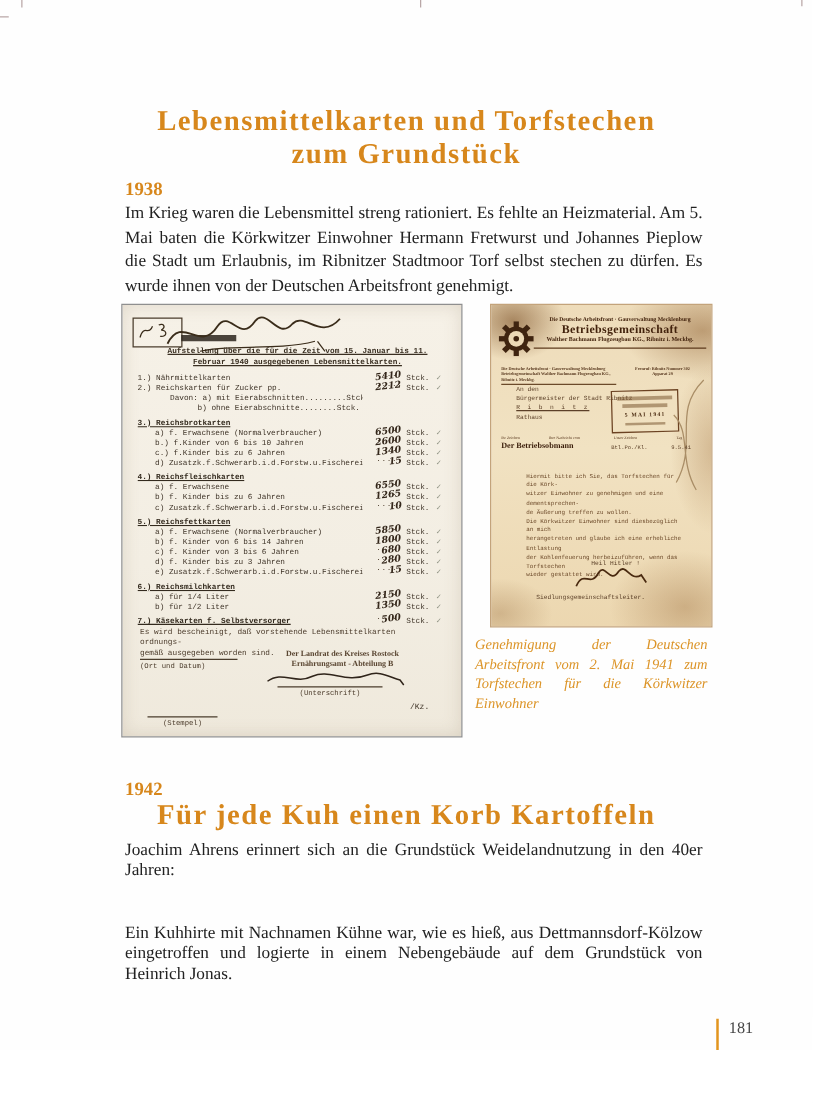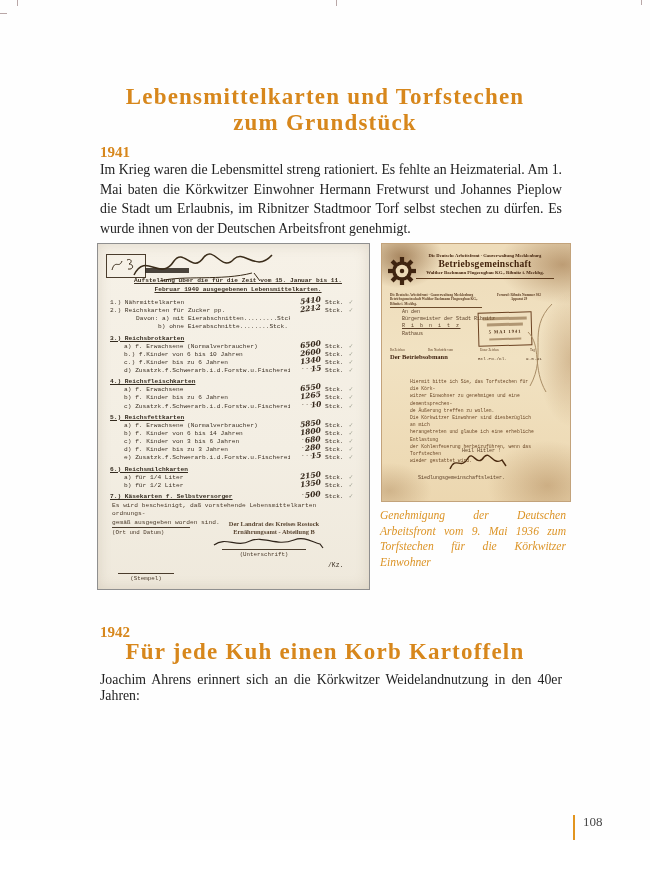--- a/index.html
+++ b/index.html
@@ -53,30 +53,30 @@
                 font-family:"Liberation Serif",serif;font-weight:bold;font-size:6.4px;
                 line-height:7.5px;color:#5a4632;}
   .dl-sig{position:absolute;left:112px;top:290px;}
   .dl-unterschrift{position:absolute;left:124px;top:305px;width:84px;border-top:1px solid #4a3c2c;
                    text-align:center;font-size:5.8px;padding-top:1px;color:#4a3a2a;}
   .dl-kz{position:absolute;left:230px;top:318px;font-size:6.4px;color:#3d3226;}
   .dl-stempel{position:absolute;left:20px;top:329px;width:56px;border-top:1px solid #4a3c2c;
               text-align:center;font-size:5.8px;padding-top:1px;color:#4a3a2a;}
 
   
-  .doc-right{position:absolute;left:381px;top:243px;width:176px;height:257px;
+  .doc-right{position:absolute;left:392px;top:243px;width:176px;height:257px;
              border:1px solid #c3a37b;
              background:
                radial-gradient(60px 45px at 10% 5%, rgba(110,64,22,.55), rgba(110,64,22,0) 70%),
                radial-gradient(90px 55px at 96% 8%, rgba(128,78,30,.45), rgba(128,78,30,0) 72%),
                radial-gradient(46px 90px at 101% 45%, rgba(150,98,45,.32), rgba(150,98,45,0) 75%),
                radial-gradient(80px 60px at 88% 94%, rgba(145,96,46,.35), rgba(145,96,46,0) 75%),
                radial-gradient(60px 40px at 4% 96%, rgba(135,88,40,.28), rgba(135,88,40,0) 70%),
                linear-gradient(180deg,#eedcba 0%,#f1e2c2 45%,#ecd7b0 100%);
-             color:#4a2a10;padding-left:12px;}
+             color:#4a2a10;}
   .rd-logo{position:absolute;left:6px;top:13px;}
   .rd-head{position:absolute;left:34px;top:9px;width:138px;text-align:center;color:#42220c;}
   .rd-h1{font-size:4.6px;font-weight:bold;line-height:6px;}
   .rd-h2{font-size:9.5px;font-weight:bold;line-height:11px;letter-spacing:.3px;}
   .rd-h3{font-size:4.8px;font-weight:bold;line-height:6px;border-bottom:1px solid #5d3a1c;padding-bottom:2px;}
   .rd-sender{position:absolute;left:8px;top:49px;width:92px;font-size:3.4px;line-height:4.4px;
              font-weight:bold;color:#5a3a20;border-bottom:.5px solid #6b4a2a;padding-bottom:1px;}
   .rd-fernruf{position:absolute;left:104px;top:49px;width:66px;text-align:center;
               font-size:3.4px;line-height:4.4px;font-weight:bold;color:#5a3a20;}
   .rd-address{position:absolute;left:20px;top:65px;font-family:"Liberation Mono",monospace;
@@ -115,22 +115,22 @@
   <div class="crop" style="left:17px;top:0;width:1px;height:6px;"></div>
   <div class="crop" style="left:336px;top:0;width:1px;height:6px;"></div>
   <div class="crop" style="left:641px;top:0;width:1px;height:5px;"></div>
   <div class="crop" style="left:0;top:13px;width:7px;height:1px;"></div>
   <div class="crop" style="left:0;top:876px;width:7px;height:1px;"></div>
 
   <h1 class="sec-title" style="top:84px;">
     <span>Lebensmittelkarten und Torfstechen</span><br>
     <span>zum Grundstück</span>
   </h1>
-  <div class="year" style="top:144px;">1941</div>
-  <p class="bodytext lh1" style="top:160px;">Im Krieg waren die Lebensmittel streng rationiert. Es fehlte an Heizmaterial. Am 1. Mai baten die Körkwitzer Einwohner Hermann Fretwurst und Johannes Pieplow die Stadt um Erlaubnis, im Ribnitzer Stadtmoor Torf selbst stechen zu dürfen. Es wurde ihnen von der Deutschen Arbeitsfront genehmigt.</p>
+  <div class="year" style="top:144px;">1938</div>
+  <p class="bodytext lh1" style="top:160px;">Im Krieg waren die Lebensmittel streng rationiert. Es fehlte an Heizmaterial. Am 5. Mai baten die Körkwitzer Einwohner Hermann Fretwurst und Johannes Pieplow die Stadt um Erlaubnis, im Ribnitzer Stadtmoor Torf selbst stechen zu dürfen. Es wurde ihnen von der Deutschen Arbeitsfront genehmigt.</p>
 
   <figure class="doc-left" style="margin:0;">
     <div class="dl-box">
       <svg width="36" height="20">
         <path d="M5 15 C 8 4, 12 14, 15 6 M20 5 c 4 -2 6 2 2 4 c 5 0 5 6 -1 5" stroke="#3a2c1a" fill="none" stroke-width="1"></path>
       </svg>
     </div>
     <div class="dl-redact"></div>
     <div class="dl-scrawl">
       <svg width="150" height="44">
@@ -408,23 +408,24 @@
     <div class="rd-closing">Heil Hitler !</div>
     <div class="rd-sig">
       <svg width="64" height="22">
         <path d="M4 17 C 10 3, 15 19, 22 6 C 27 -2, 31 16, 38 5 C 44 -2, 47 14, 56 8 l 4 6" stroke="#4a2a10" fill="none" stroke-width="1.4"></path>
       </svg>
     </div>
     <div class="rd-signoff">Siedlungsgemeinschaftsleiter.</div>
   </figure>
 
   <div class="captions">
-    <p class="caption">Genehmigung der Deutschen Arbeitsfront vom 9. Mai 1936 zum Torfstechen für die Körkwitzer Einwohner</p>
+    <p class="caption">Genehmigung der Deutschen Arbeitsfront vom 2. Mai 1941 zum Torfstechen für die Körkwitzer Einwohner</p>
   </div>
 
   <h1 class="sec-title" style="top:618px;margin-top:21px;">Für jede Kuh einen Korb Kartoffeln</h1>
   <div class="year" style="top:624px;">1942</div>
-  <p class="bodytext lh2" style="top:672px;">Joachim Ahrens erinnert sich an die Körkwitzer Weidelandnutzung in den 40er Jahren:</p>
+  <p class="bodytext lh2" style="top:672px;">Joachim Ahrens erinnert sich an die Grundstück Weidelandnutzung in den 40er Jahren:</p>
+  <p class="bodytext lh2" style="top:738px;">Ein Kuhhirte mit Nachnamen Kühne war, wie es hieß, aus Dettmannsdorf-Kölzow eingetroffen und logierte in einem Nebengebäude auf dem Grundstück von Heinrich Jonas.</p>
 
   <div class="pn-rule"></div>
-  <div class="pn-num">108</div>
+  <div class="pn-num">181</div>
 
 </div>
 
 </body></html>

